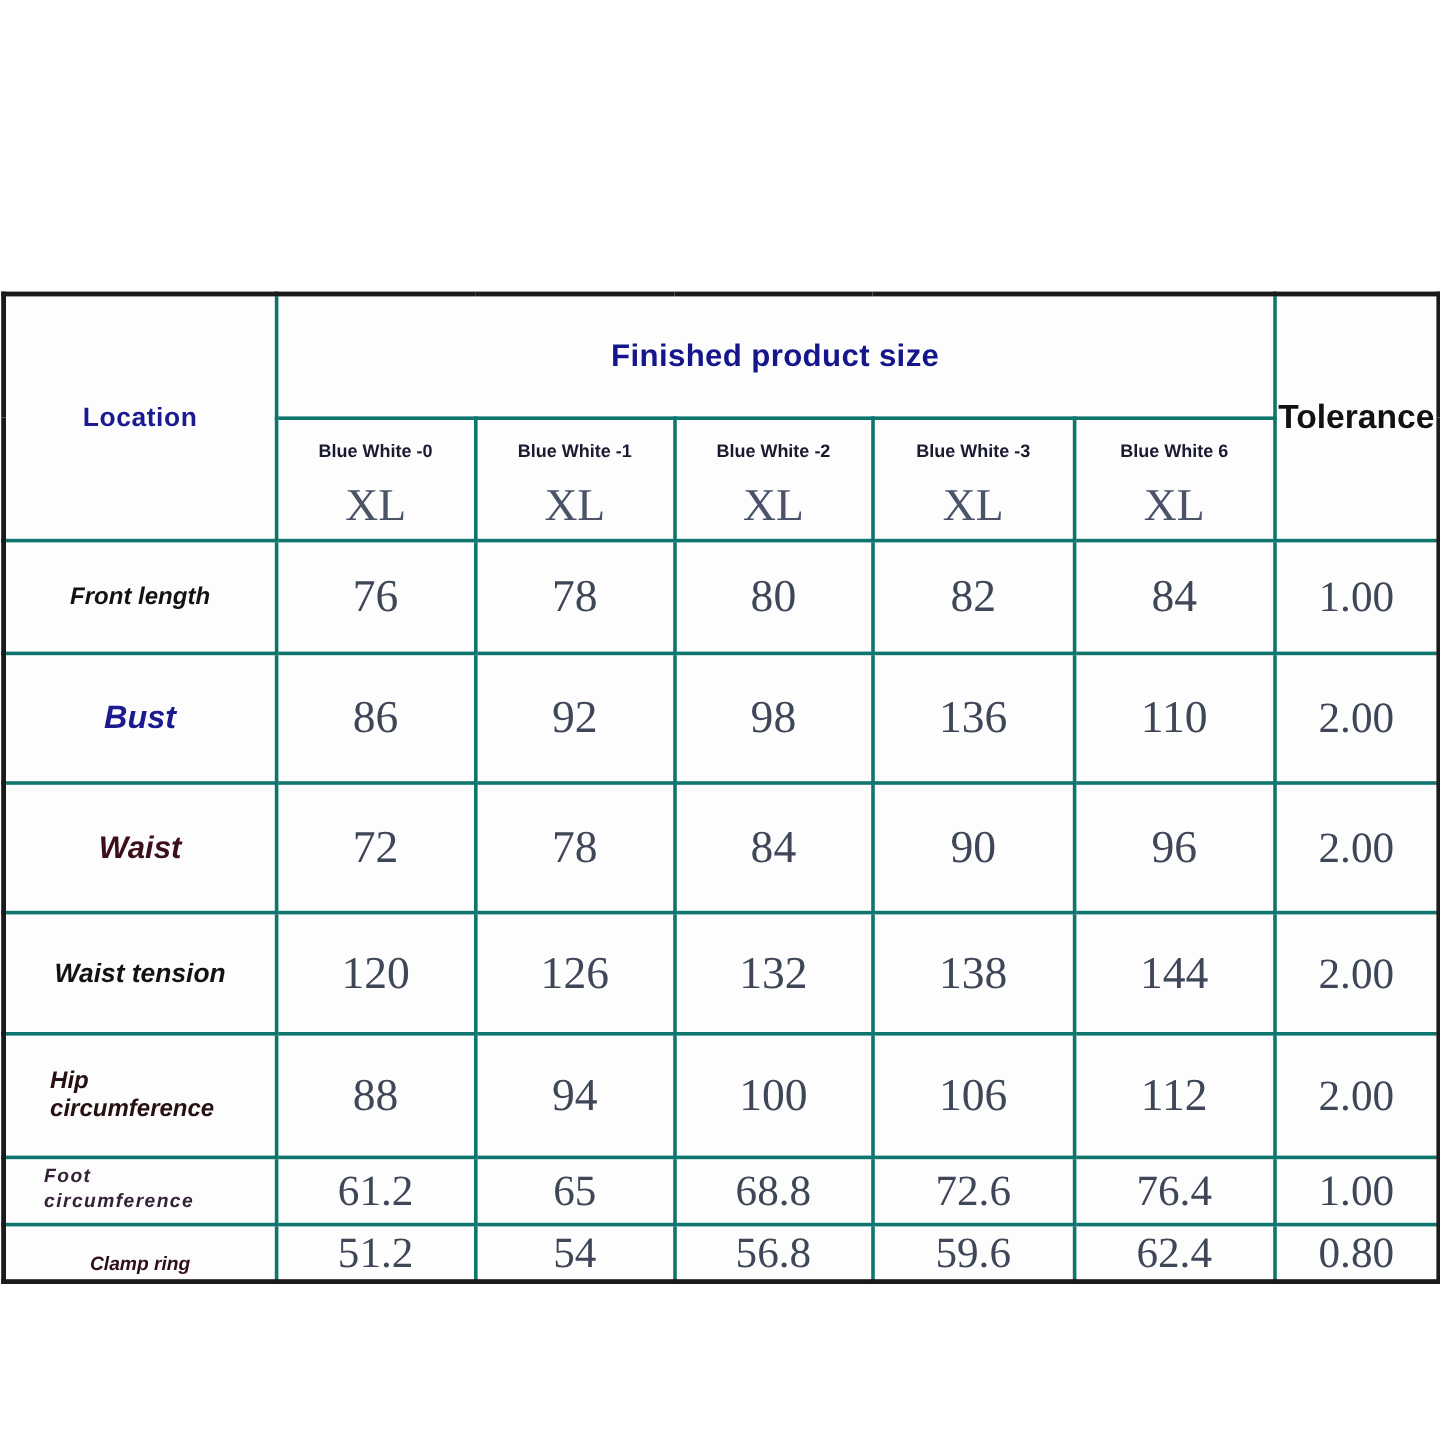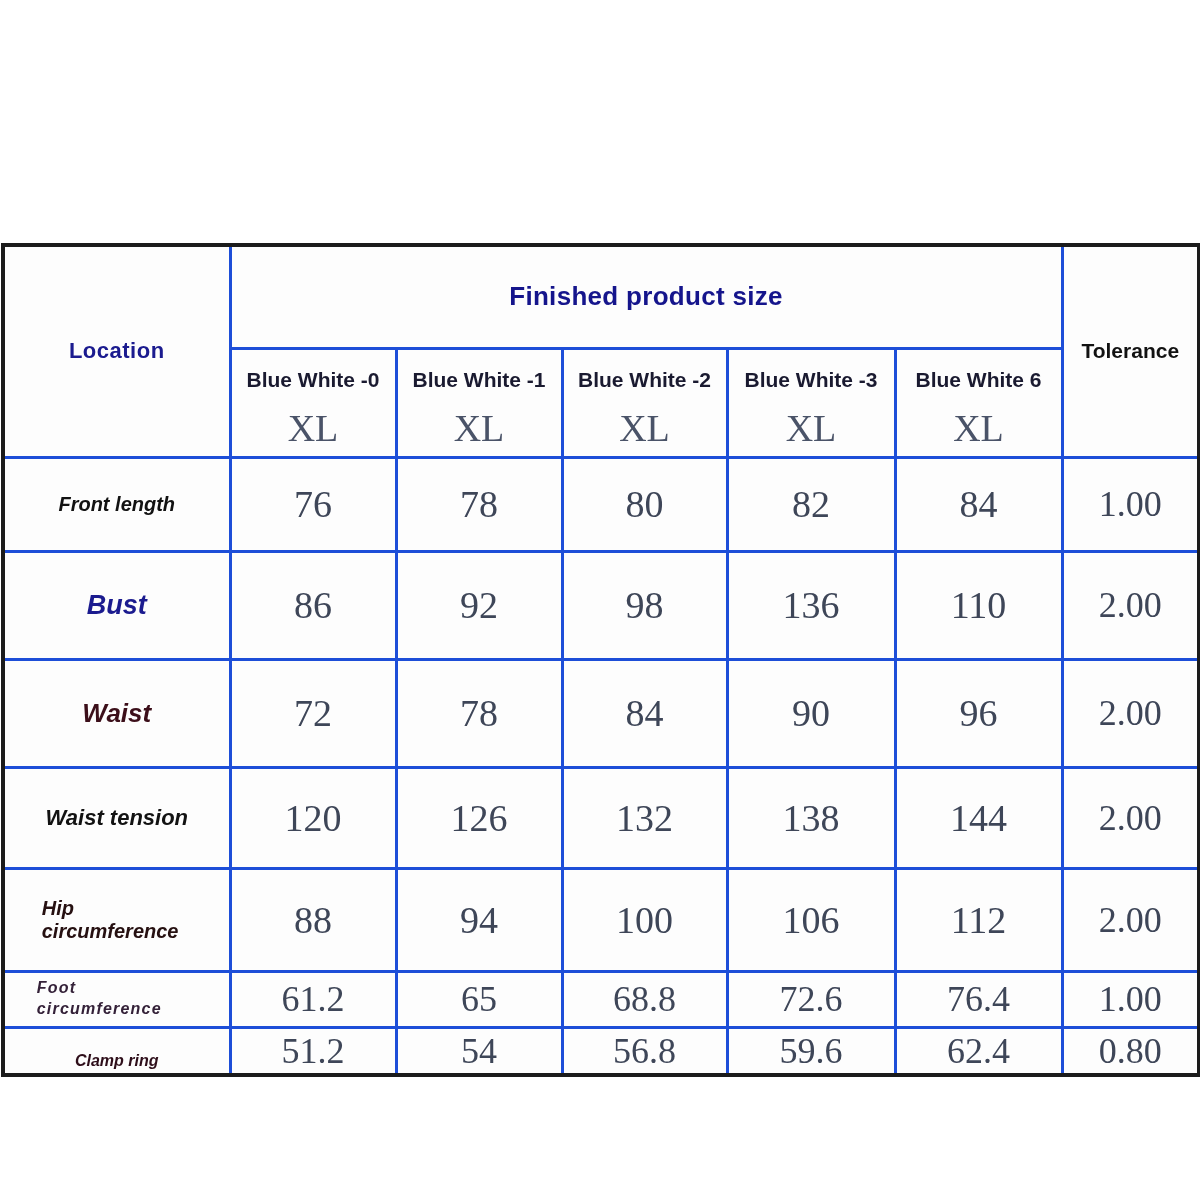--- a/index.html
+++ b/index.html
@@ -20,21 +20,21 @@
   table.size-table {
     border-collapse: collapse;
     table-layout: fixed;
     width: 1196px;
     margin-top: 243px;
     margin-left: 1px;
     background: #fdfdfd;
     border: 4px solid #1b1b1b;
   }
   .size-table td {
-    border: 3px solid #1d4ed8;
+    border: 3px solid #0f766e;
     text-align: center;
     vertical-align: middle;
     padding: 0;
     overflow: hidden;
   }
   
   tr.hr1 { height: 103px; }
   tr.hr2 { height: 100px; }
   tr.r0 { height: 94px; }
   tr.r1 { height: 108px; }
@@ -54,27 +54,27 @@
   .title-cell .title {
     color: #15158c;
     font-weight: 700;
     font-size: 26px;
     letter-spacing: 0.3px;
   }
   .title-cell { vertical-align: middle; }
   .tol-head span {
     color: #121212;
     font-weight: 700;
-    font-size: 21px;
+    font-size: 28px;
   }
   .colhead { vertical-align: middle; }
   .ch-label {
     color: #1a1a30;
     font-weight: 700;
-    font-size: 21px;
+    font-size: 15px;
     margin-top: 18px;
   }
   .ch-size {
     color: #4a5368;
     font-family: "Liberation Serif", serif;
     font-size: 38px;
     margin-top: 14px;
     margin-bottom: 6px;
   }
 

